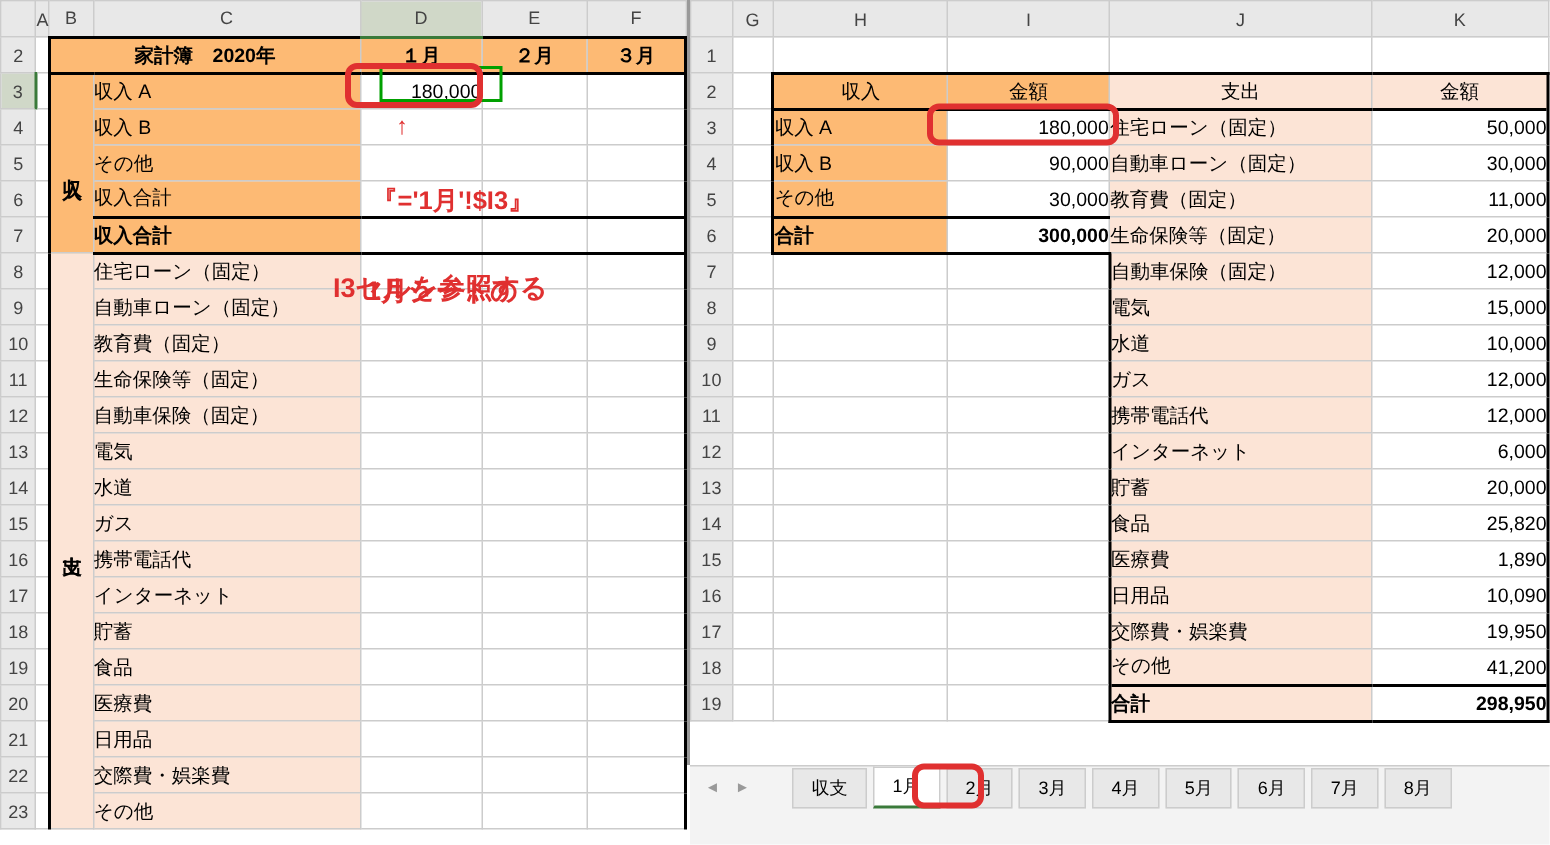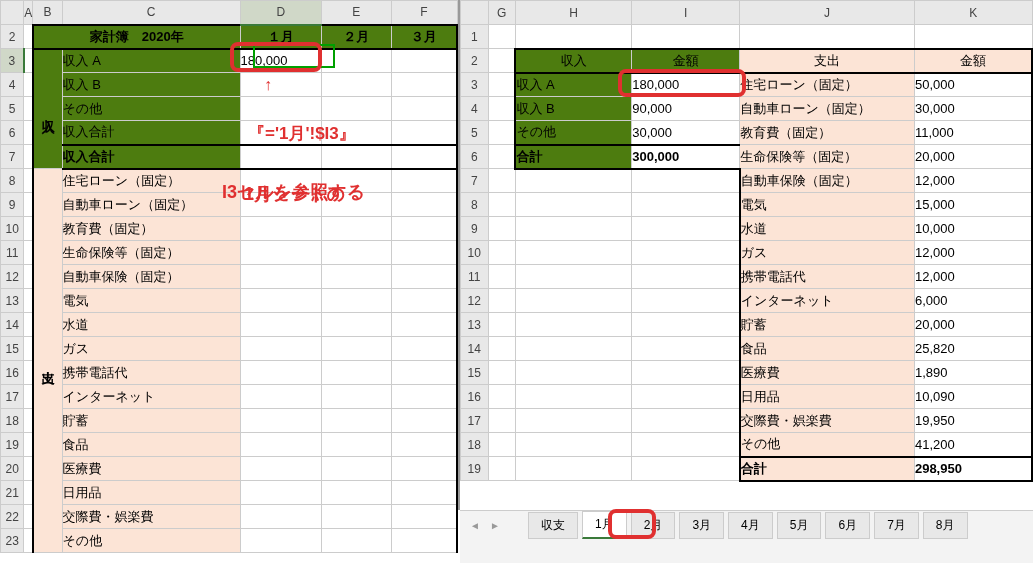--- a/index.html
+++ b/index.html
@@ -12,24 +12,24 @@
   
   .grid { border-collapse: collapse; }
   .grid td, .grid th { border: 1px solid #ccc; height: 24px; padding: 0; }
   
   .col-hdr { background: #e8e8e8; text-align: center; font-weight: normal; color: #444; border-bottom: 1px solid #999; }
   .row-hdr { background: #e8e8e8; text-align: center; font-weight: normal; color: #444; border-right: 1px solid #999; width: 24px; }
   .col-hdr.sel { background: #d0d8c8; border-bottom: 2px solid #3a7a3a; }
   .row-hdr.sel { background: #d0d8c8; border-right: 2px solid #3a7a3a; }
   
   .cell { padding: 2px 4px; font-size: 13px; }
-  .green { background: #4d7c0f; }
+  .green { background: #fdba74; }
   .pink { background: #fce4d6; }
   .bold { font-weight: bold; }
-  .right { text-align: left; }
+  .right { text-align: right; }
   .center { text-align: center; }
   .bt { border-top: 2px solid #000 !important; }
   .bb { border-bottom: 2px solid #000 !important; }
   .bl { border-left: 2px solid #000 !important; }
   .br { border-right: 2px solid #000 !important; }
   
   .vtext { writing-mode: vertical-rl; text-align: center; font-weight: bold; }
   
   .highlight-green { position: absolute; border: 4px solid #00a000; border-radius: 8px; pointer-events: none; }
   .highlight-red { position: absolute; border: 4px solid #e03030; border-radius: 8px; pointer-events: none; }

